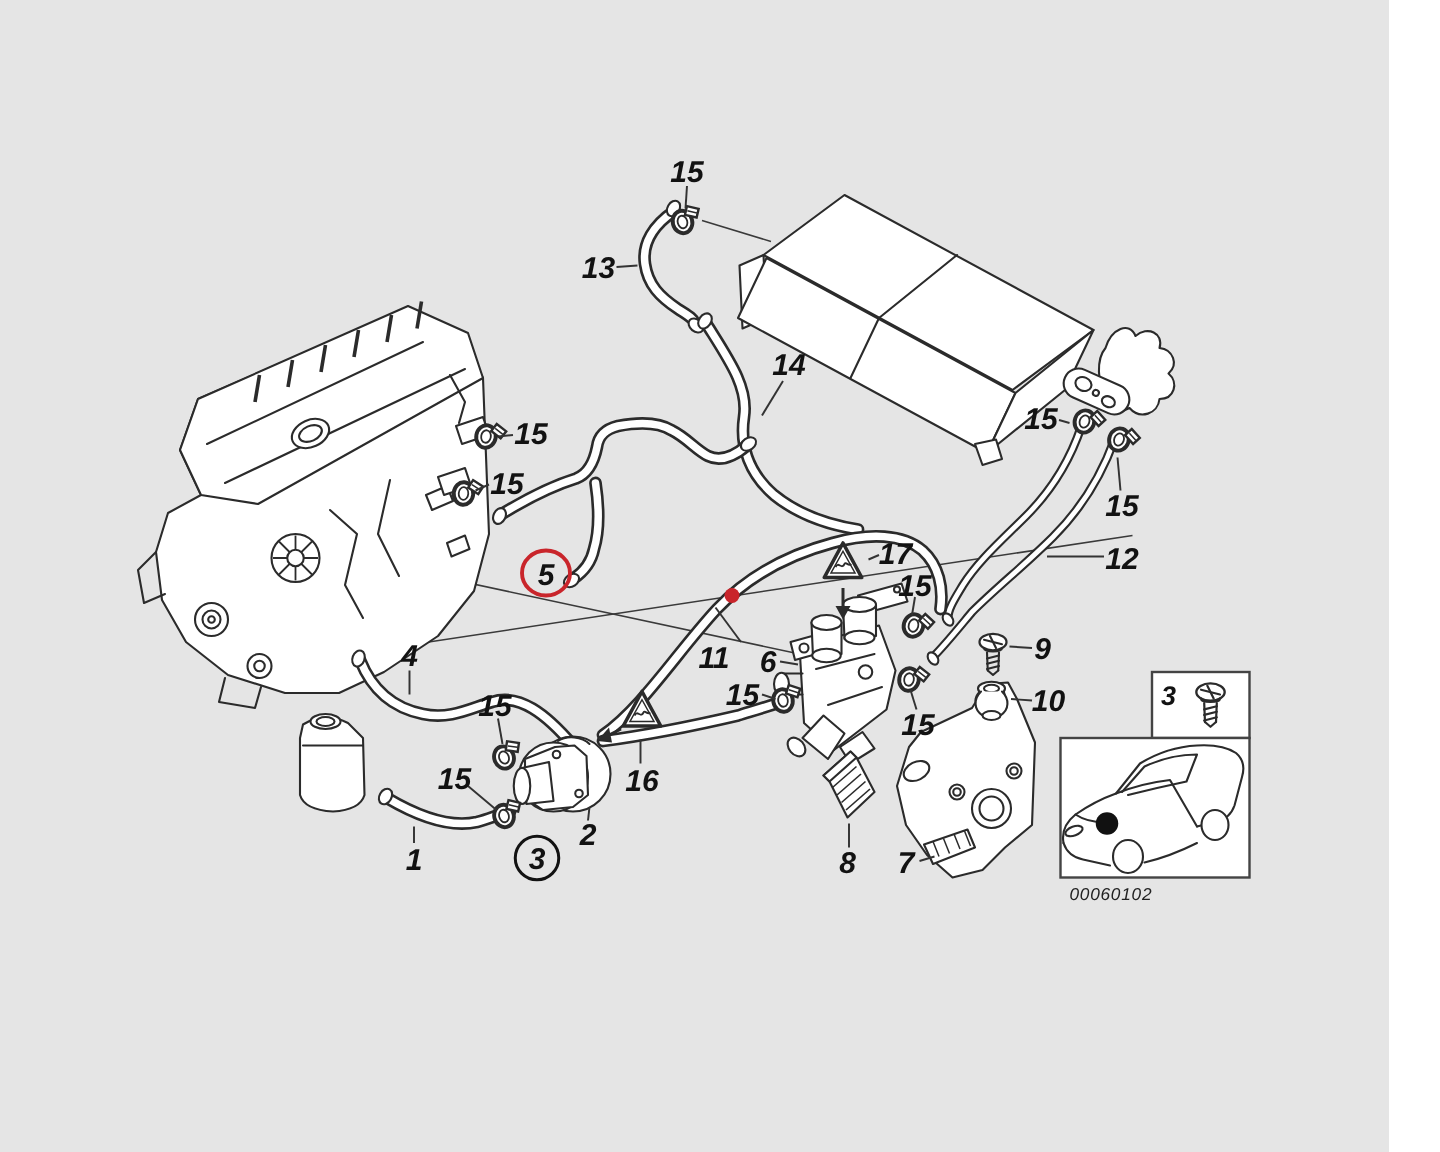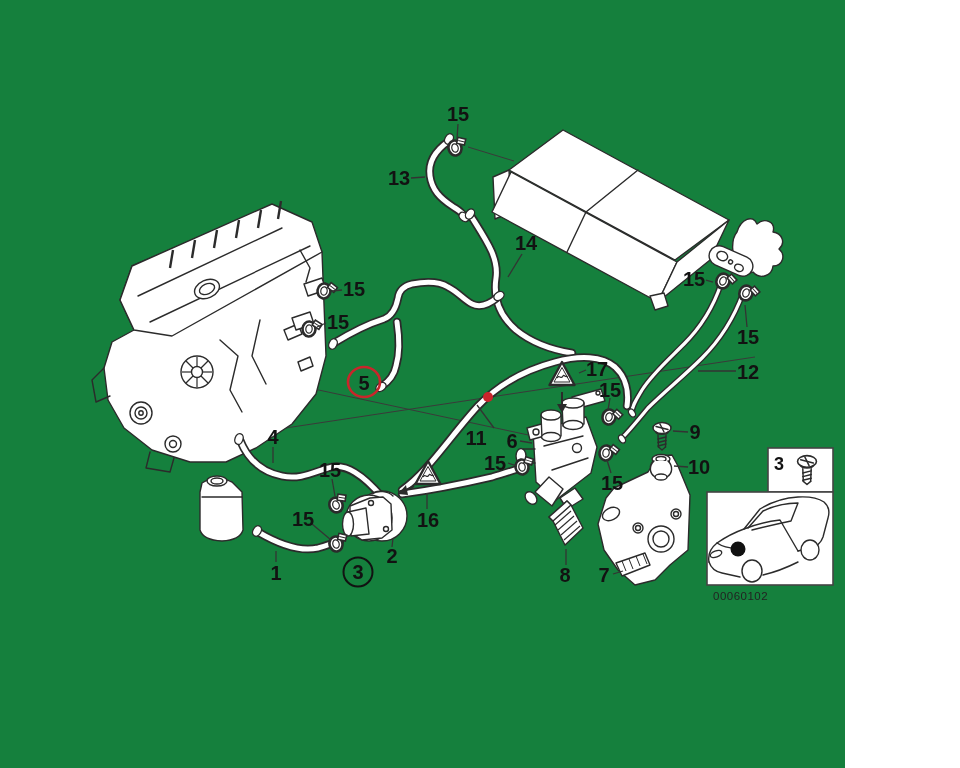--- a/index.html
+++ b/index.html
@@ -1,17 +1,17 @@
 <!DOCTYPE html>
 <html><head>
 <meta charset="utf-8">
 <style>
   html,body{margin:0;padding:0;background:#fff;}
-  .stage{position:relative;width:845px;height:768px;background:#15803d;overflow:hidden;
-         font-family:"Liberation Sans", sans-serif;}
+  .stage{position:relative;width:926px;height:768px;background:#e5e5e5;overflow:hidden;
+         font-family:"Liberation Sans", sans-serif;font-style:italic;}
   svg{position:absolute;left:0;top:0;}
   .art{stroke:#2b2b2b;stroke-width:1.4;fill:none;stroke-linejoin:round;stroke-linecap:round;}
   .artw{stroke:#2b2b2b;stroke-width:1.4;fill:#ffffff;stroke-linejoin:round;stroke-linecap:round;}
   .thin{stroke:#3a3a3a;stroke-width:1;fill:none;}
   .hoseO{stroke:#2b2b2b;stroke-width:8.5;fill:none;stroke-linecap:round;}
   .hoseI{stroke:#ffffff;stroke-width:5;fill:none;stroke-linecap:round;}
   .pipeO{stroke:#2b2b2b;stroke-width:6;fill:none;stroke-linecap:round;}
   .pipeI{stroke:#ffffff;stroke-width:3.2;fill:none;stroke-linecap:round;}
   .lead{stroke:#333;stroke-width:1.3;fill:none;}
   .callout{font-family:"Liberation Sans",sans-serif;font-weight:bold;font-size:20px;fill:#121212;}

